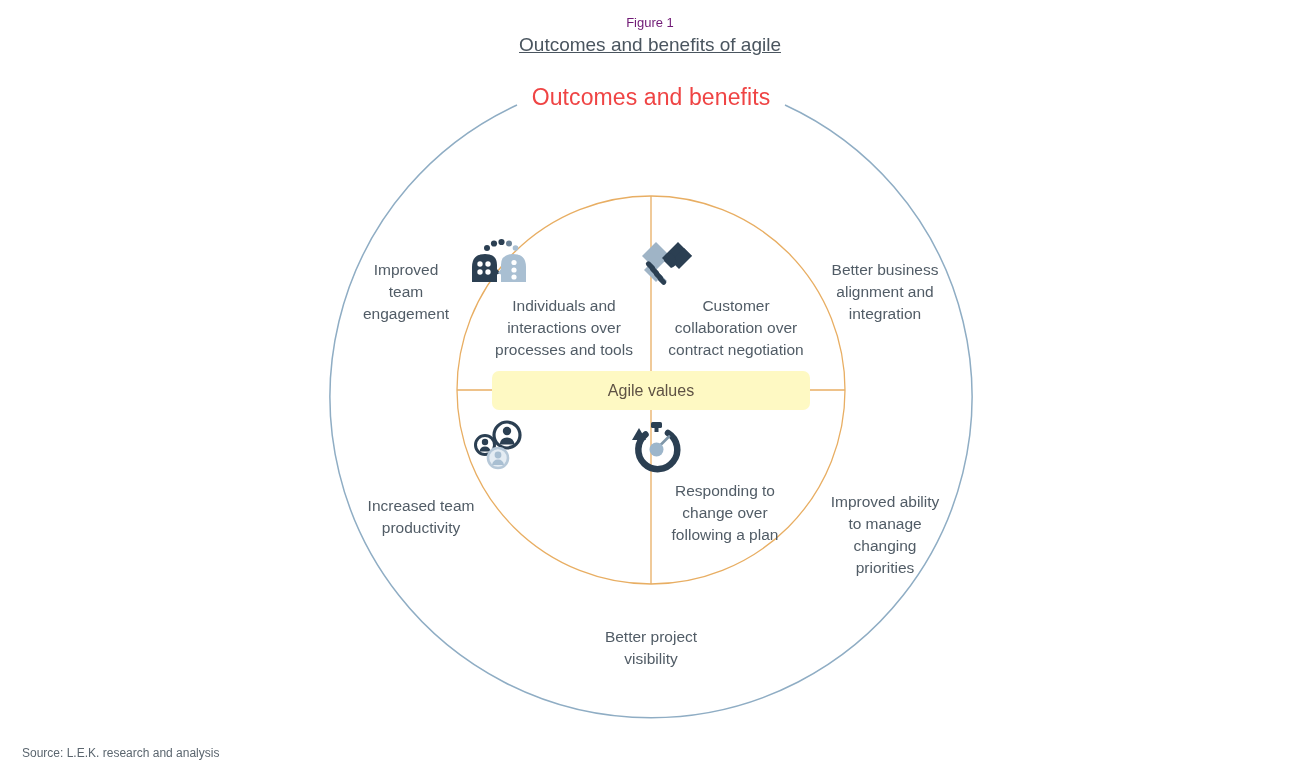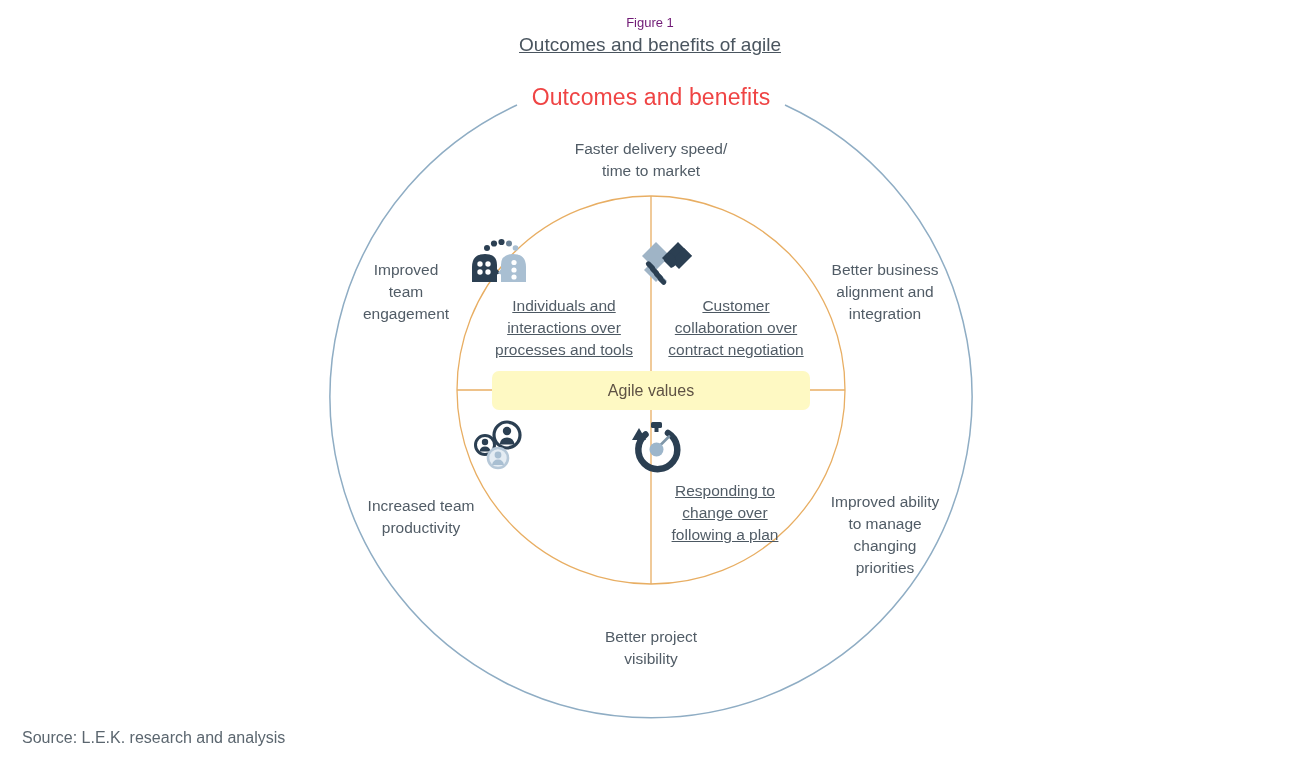--- a/index.html
+++ b/index.html
@@ -77,21 +77,20 @@
   .benefit-right-l { left: 790px; top: 491px; width: 190px; }
   .benefit-bottom  { left: 521px; top: 626px; width: 260px; }
   .benefit-left-l  { left: 323px; top: 495px; width: 196px; }
   .benefit-left-u  { left: 323px; top: 259px; width: 166px; }
 
   
   .quad {
     position: absolute;
     width: 200px;
     text-align: center;
-    text-decoration: underline;
   }
   .quad .quad-icon {
     display: block;
     height: 56px;
     margin: 0 auto 6px auto;
   }
   .quad .quad-label {
     display: block;
     font-size: 15.5px;
     line-height: 1.42;
@@ -116,22 +115,22 @@
     align-items: center;
     justify-content: center;
     font-size: 16px;
     color: #5e5244;
   }
 
   
   .source {
     position: absolute;
     left: 22px;
-    top: 729px;
-    font-size: 16px;
+    top: 746px;
+    font-size: 12px;
     color: #5b666f;
   }
 </style>
 </head>
 <body>
 
 <div class="fig-caption">
   <span class="fig-num">Figure 1</span>
   <span class="fig-title">Outcomes and benefits of agile</span>
 </div>
@@ -145,22 +144,20 @@
     <circle cx="651" cy="390" r="194" fill="none" stroke="#e8ae63" stroke-width="1.3"></circle>
 
     <line x1="651" y1="196" x2="651" y2="584" stroke="#e8ae63" stroke-width="1.3"></line>
 
     <line x1="457" y1="390" x2="651" y2="390" stroke="#e8ae63" stroke-width="1.3"></line>
     <line x1="651" y1="390" x2="845" y2="390" stroke="#e8ae63" stroke-width="1.3"></line>
   </svg>
 
   <div class="ring-heading">Outcomes and benefits</div>
 
-  <div class="benefit benefit-top">Faster delivery speed/
-time to market</div>
   <div class="benefit benefit-right-u">Better business
 alignment and
 integration</div>
   <div class="benefit benefit-right-l">Improved ability
 to manage
 changing
 priorities</div>
   <div class="benefit benefit-bottom">Better project
 visibility</div>
   <div class="benefit benefit-left-l">Increased team

